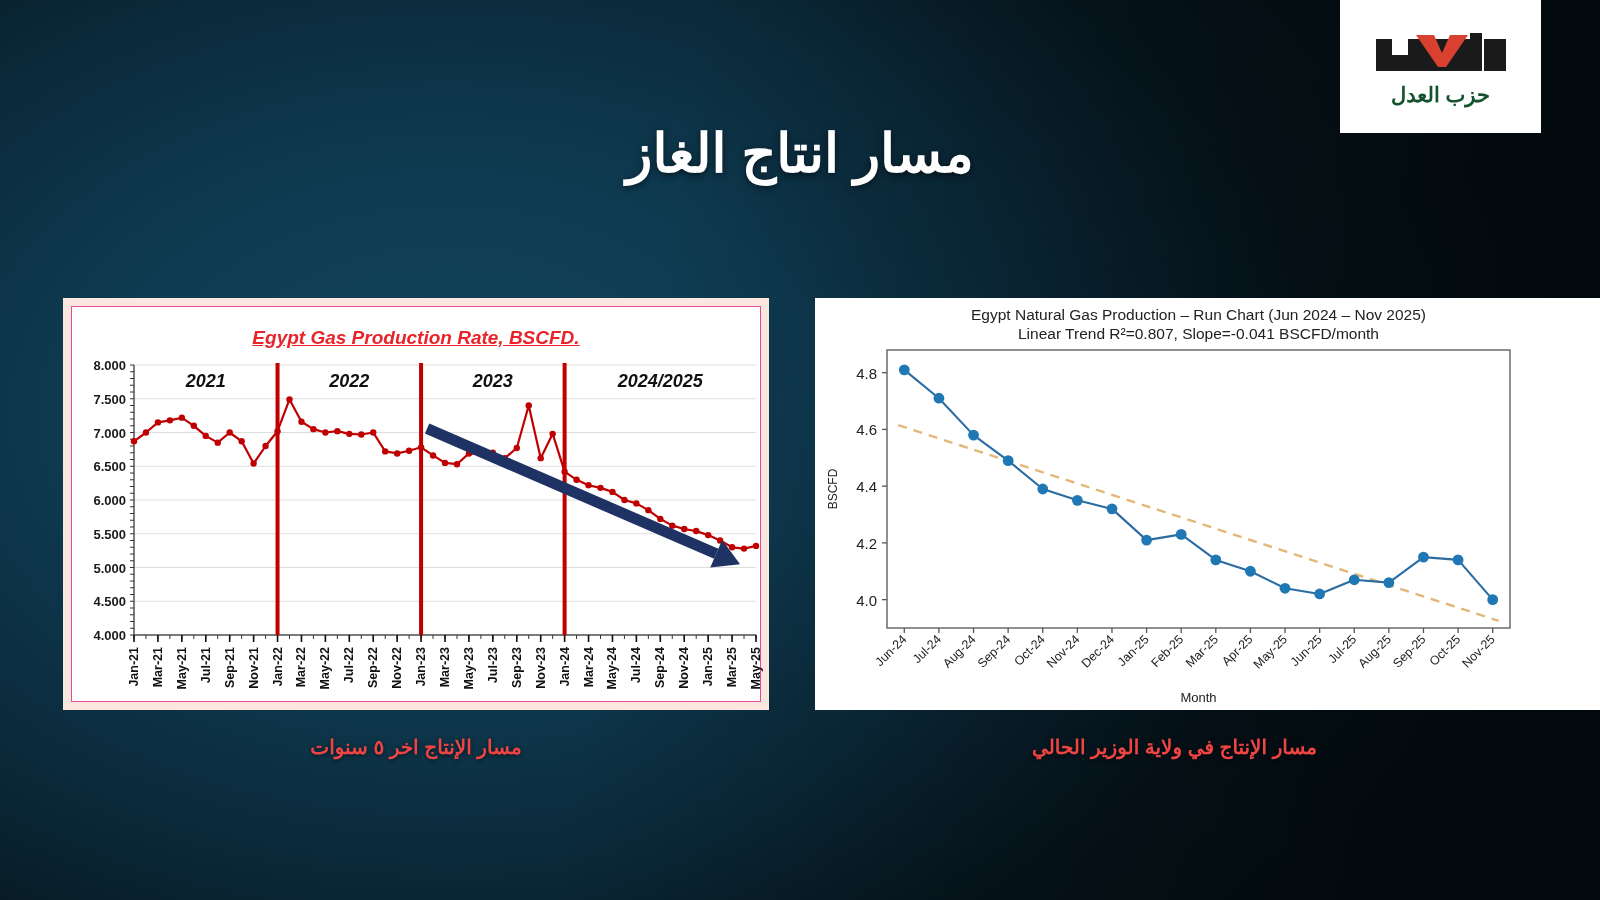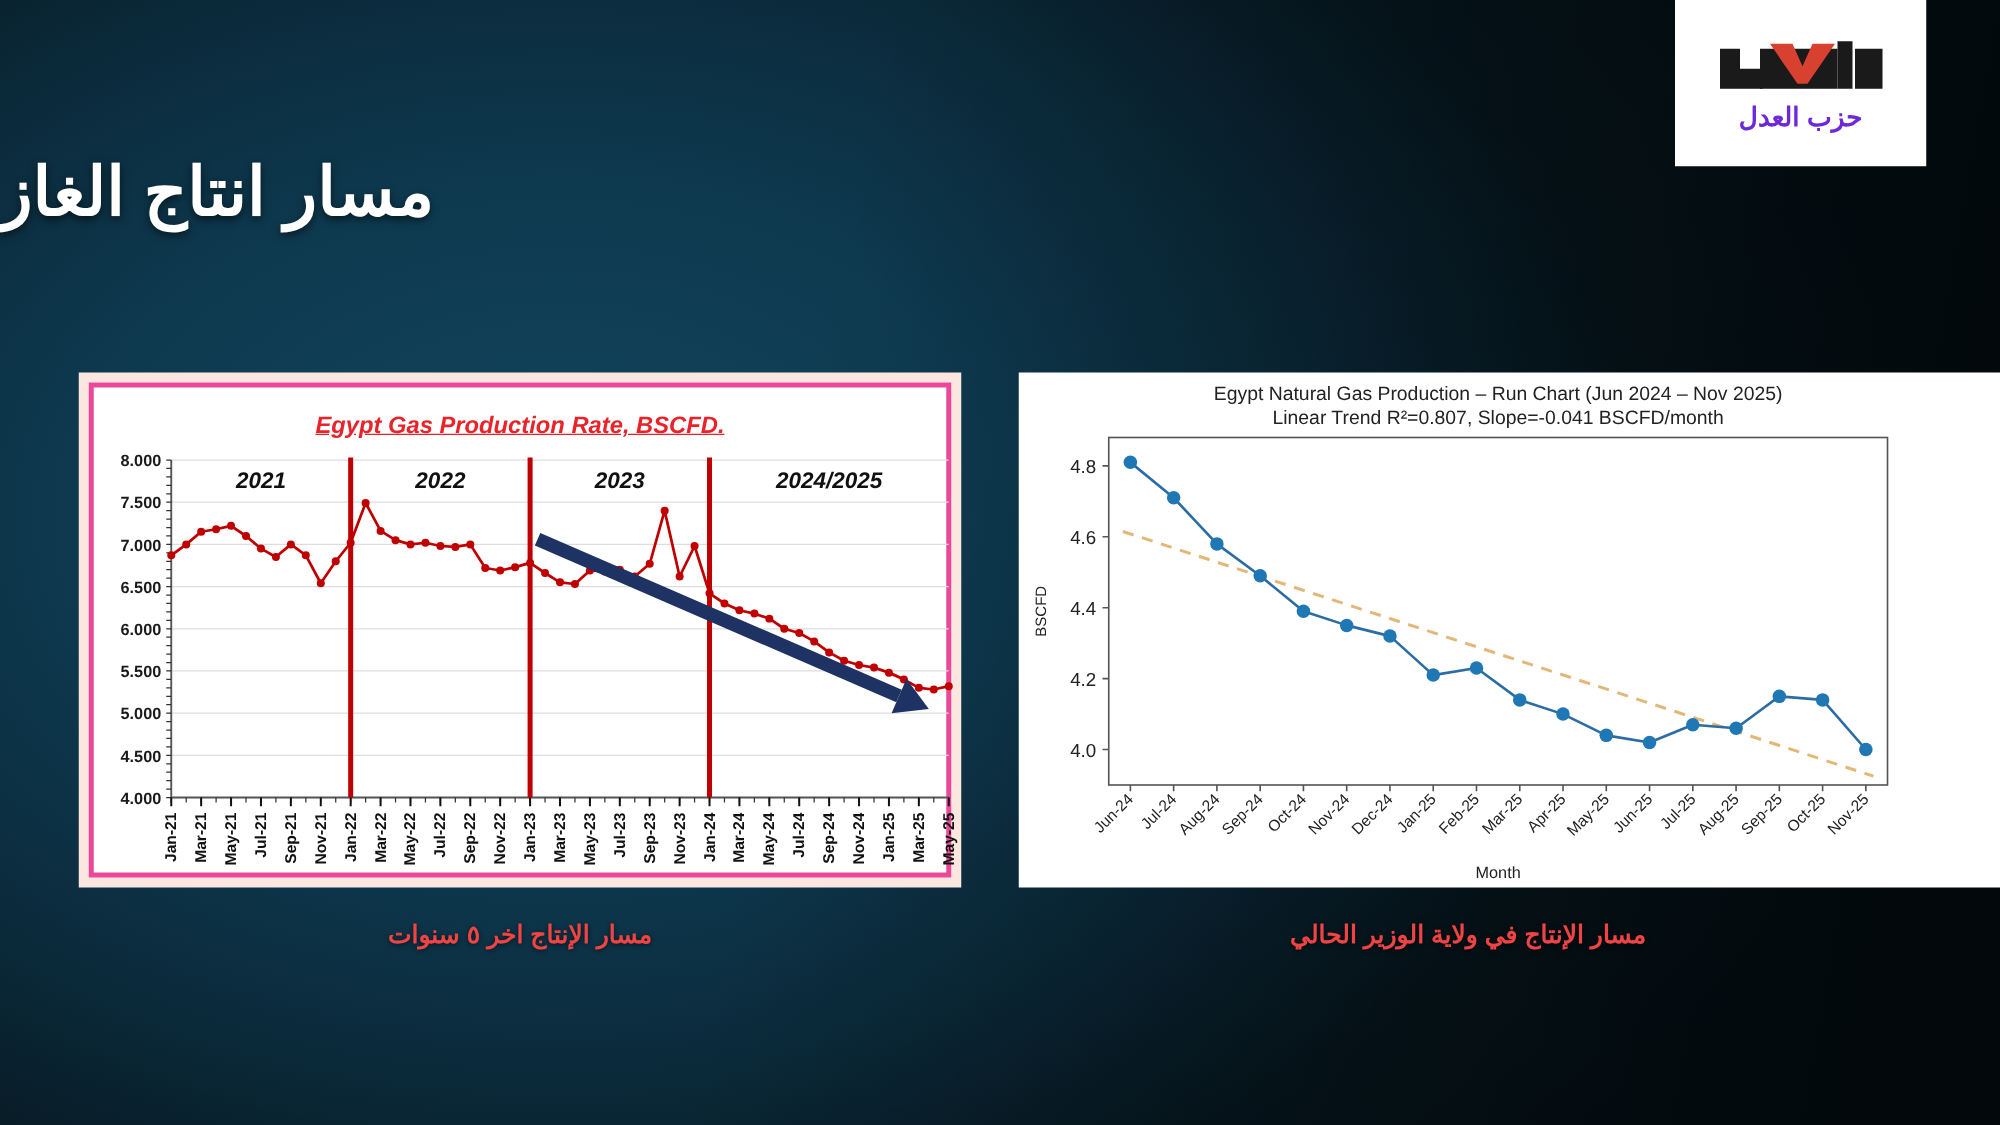--- a/index.html
+++ b/index.html
@@ -38,53 +38,53 @@
     width: 201px; height: 133px;
     background: #ffffff;
     display: flex;
     flex-direction: column;
     align-items: center;
     justify-content: center;
     gap: 3px;
   }
   .logo-mark { width: 134px; height: 52px; }
   .logo-text {
-    color: #6d28d9;
+    color: #14532d;
     font-size: 21px;
     font-weight: 700;
     direction: rtl;
     line-height: 1;
     letter-spacing: 0.5px;
   }
 
   
   .slide-title {
     position: absolute;
     left: 0; right: 0; top: 122px;
-    text-align: left;
+    text-align: center;
     color: #ffffff;
     font-size: 54px;
     font-weight: 700;
     direction: rtl;
     text-shadow: 0 2px 7px rgba(0,0,0,.55);
     letter-spacing: 0px;
   }
 
   
   .panel-left {
     position: absolute;
     left: 63px; top: 298px;
     width: 706px; height: 412px;
     background: #fbe7e0;
     padding: 8px;
   }
   .panel-left-inner {
     width: 100%; height: 100%;
     background: #ffffff;
-    border: 4px solid #ec4899;
+    border: 1px solid #ec4899;
     position: relative;
   }
   .panel-right {
     position: absolute;
     left: 815px; top: 298px;
     width: 867px; height: 412px;
     background: #ffffff;
     position: absolute;
   }
 

